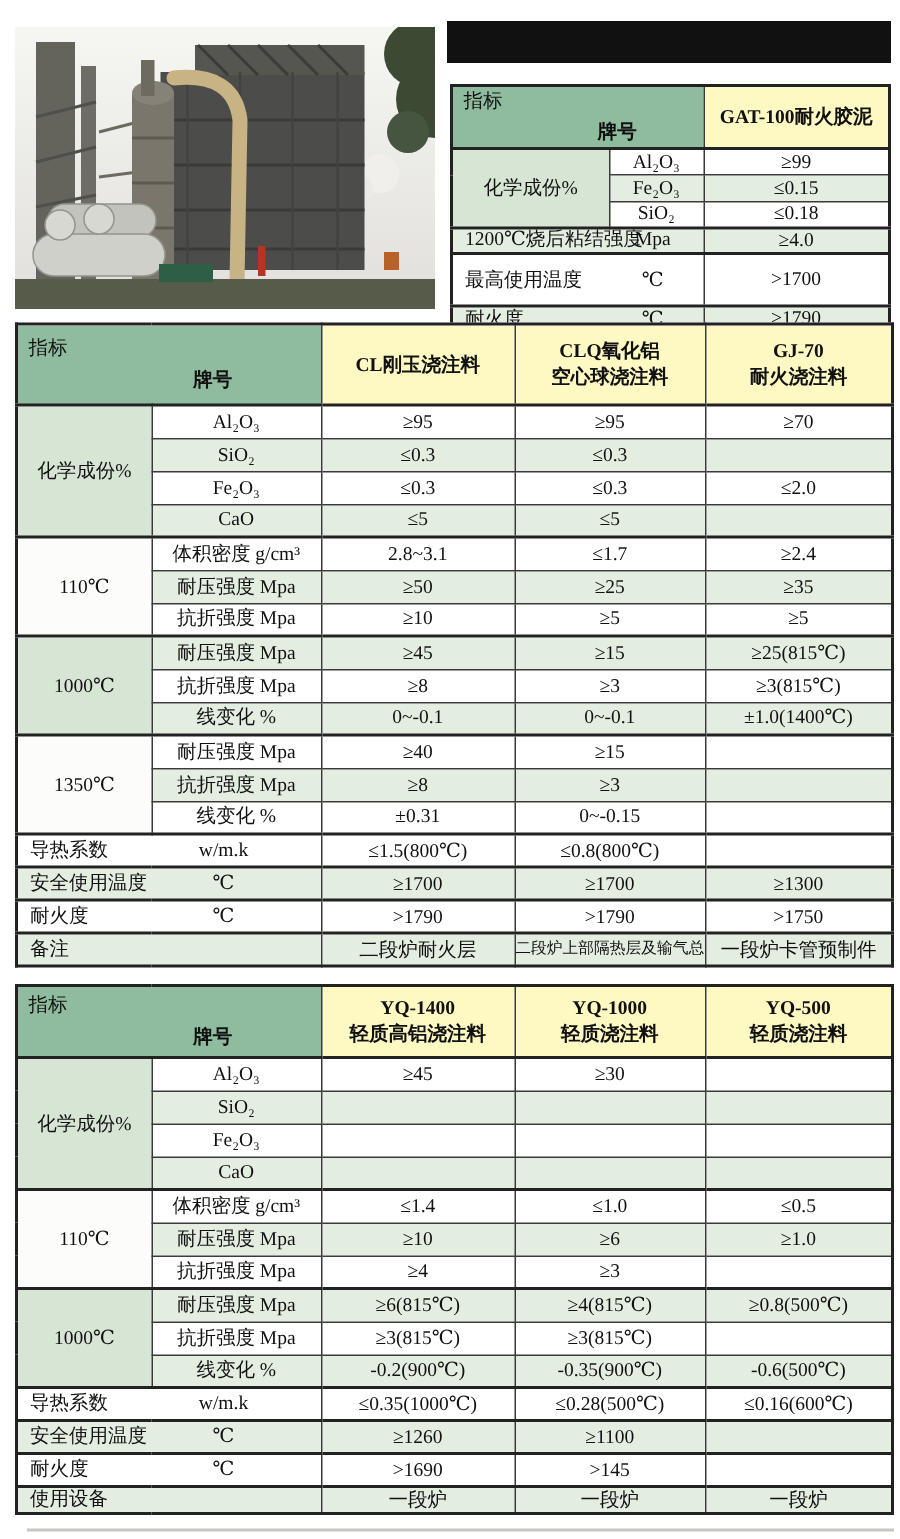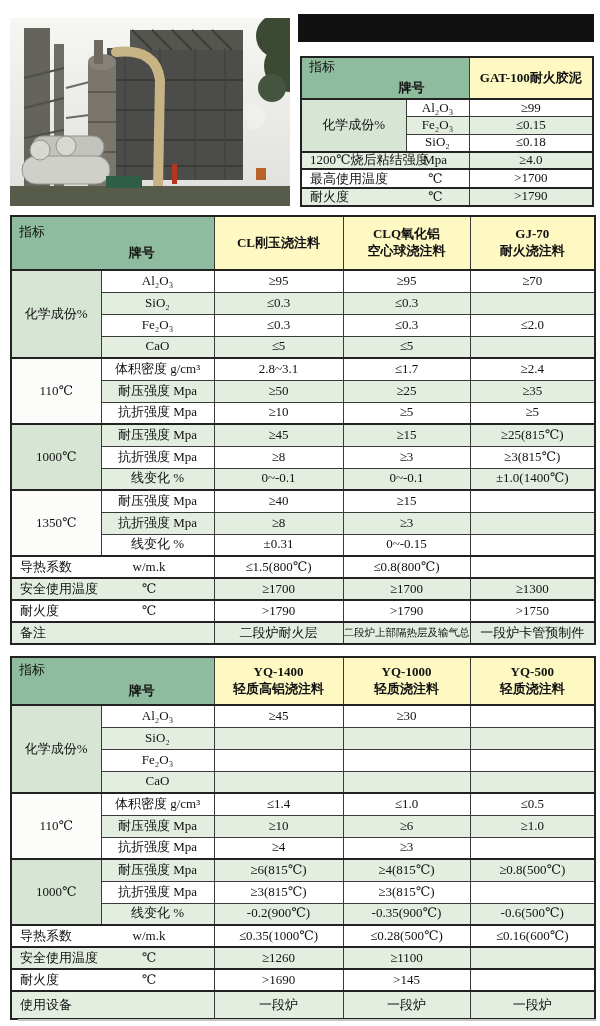--- a/index.html
+++ b/index.html
@@ -142,21 +142,21 @@
           </tr>
           <tr class="sec" style="height: 17.5px;">
             <td colspan="2" class="mlbl s1">
               <div class="mwrap">
                 <span class="l">1200℃烧后粘结强度</span>
                 <span class="u" style="left: 80%;">Mpa</span>
               </div>
             </td>
             <td class="val s1 v1">≥4.0</td>
           </tr>
-          <tr class="sec" style="height: 19px; padding-left: 20px;">
+          <tr class="sec" style="height: 35px; padding-left: 20px;">
             <td colspan="2" class="mlbl s0">
               <div class="mwrap">
                 <span class="l">最高使用温度</span>
                 <span class="u" style="left: 80%;">℃</span>
               </div>
             </td>
             <td class="val s0 v1">&gt;1700</td>
           </tr>
           <tr class="sec" style="height: 17.5px;">
             <td colspan="2" class="mlbl s1">
@@ -450,21 +450,21 @@
             <td colspan="2" class="mlbl s0">
               <div class="mwrap">
                 <span class="l">耐火度</span>
                 <span class="u" style="left: 68%;">℃</span>
               </div>
             </td>
             <td class="val s0 v1">&gt;1690</td>
             <td class="val s0">&gt;145</td>
             <td class="val s0"></td>
           </tr>
-          <tr class="sec" style="height: 28px;">
+          <tr class="sec" style="height: 18px;">
             <td colspan="2" class="mlbl s1">
               <div class="mwrap">
                 <span class="l">使用设备</span>
               </div>
             </td>
             <td class="val s1 v1">一段炉</td>
             <td class="val s1">一段炉</td>
             <td class="val s1">一段炉</td>
           </tr>
         </tbody>

